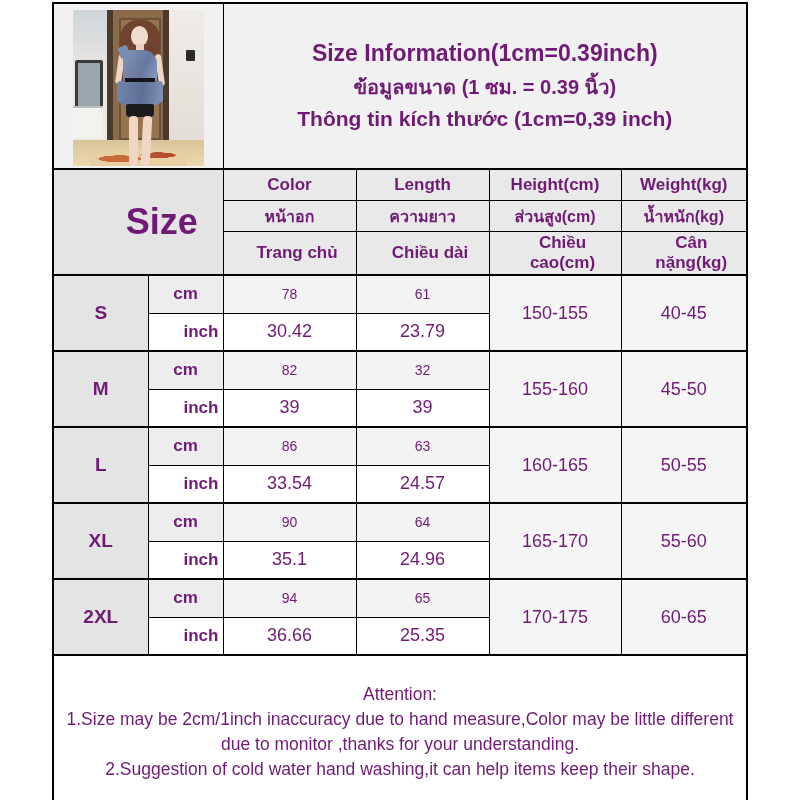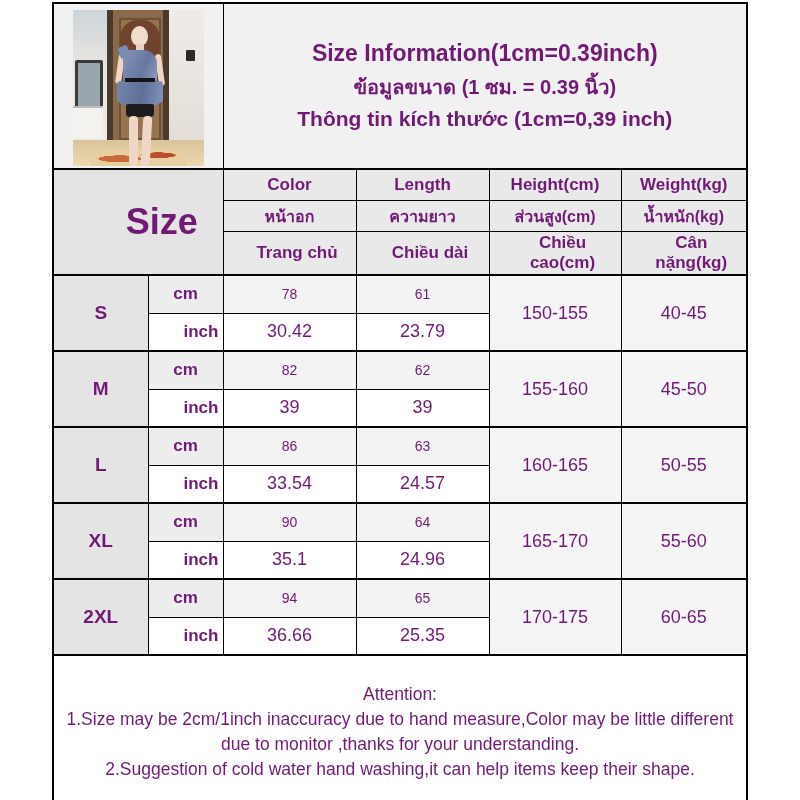--- a/index.html
+++ b/index.html
@@ -140,21 +140,21 @@
     <tr class="data-row">
       <td class="unit-in">inch</td>
       <td class="val-in">30.42</td>
       <td class="val-in">23.79</td>
     </tr>
 
     <tr class="data-row block-top">
       <td class="size-label" rowspan="2">M</td>
       <td class="unit">cm</td>
       <td class="val-cm">82</td>
-      <td class="val-cm">62</td>
+      <td class="val-cm">32</td>
       <td class="range" rowspan="2">155-160</td>
       <td class="range" rowspan="2">45-50</td>
     </tr>
     <tr class="data-row">
       <td class="unit-in">inch</td>
       <td class="val-in">39</td>
       <td class="val-in">39</td>
     </tr>
 
     <tr class="data-row block-top">

